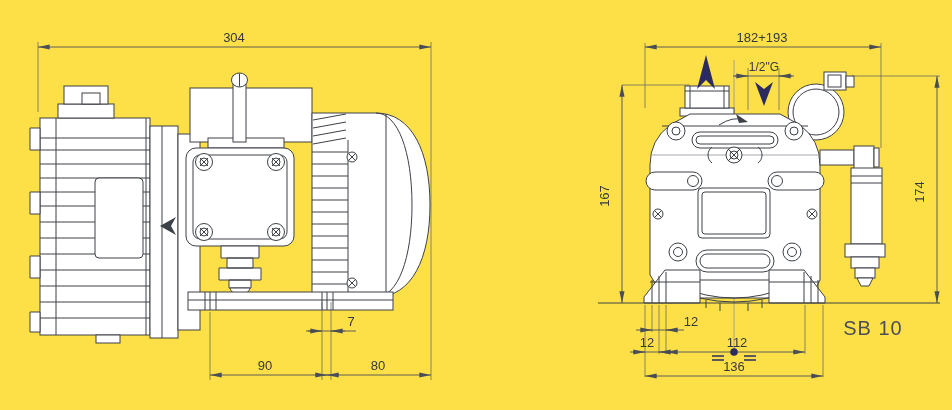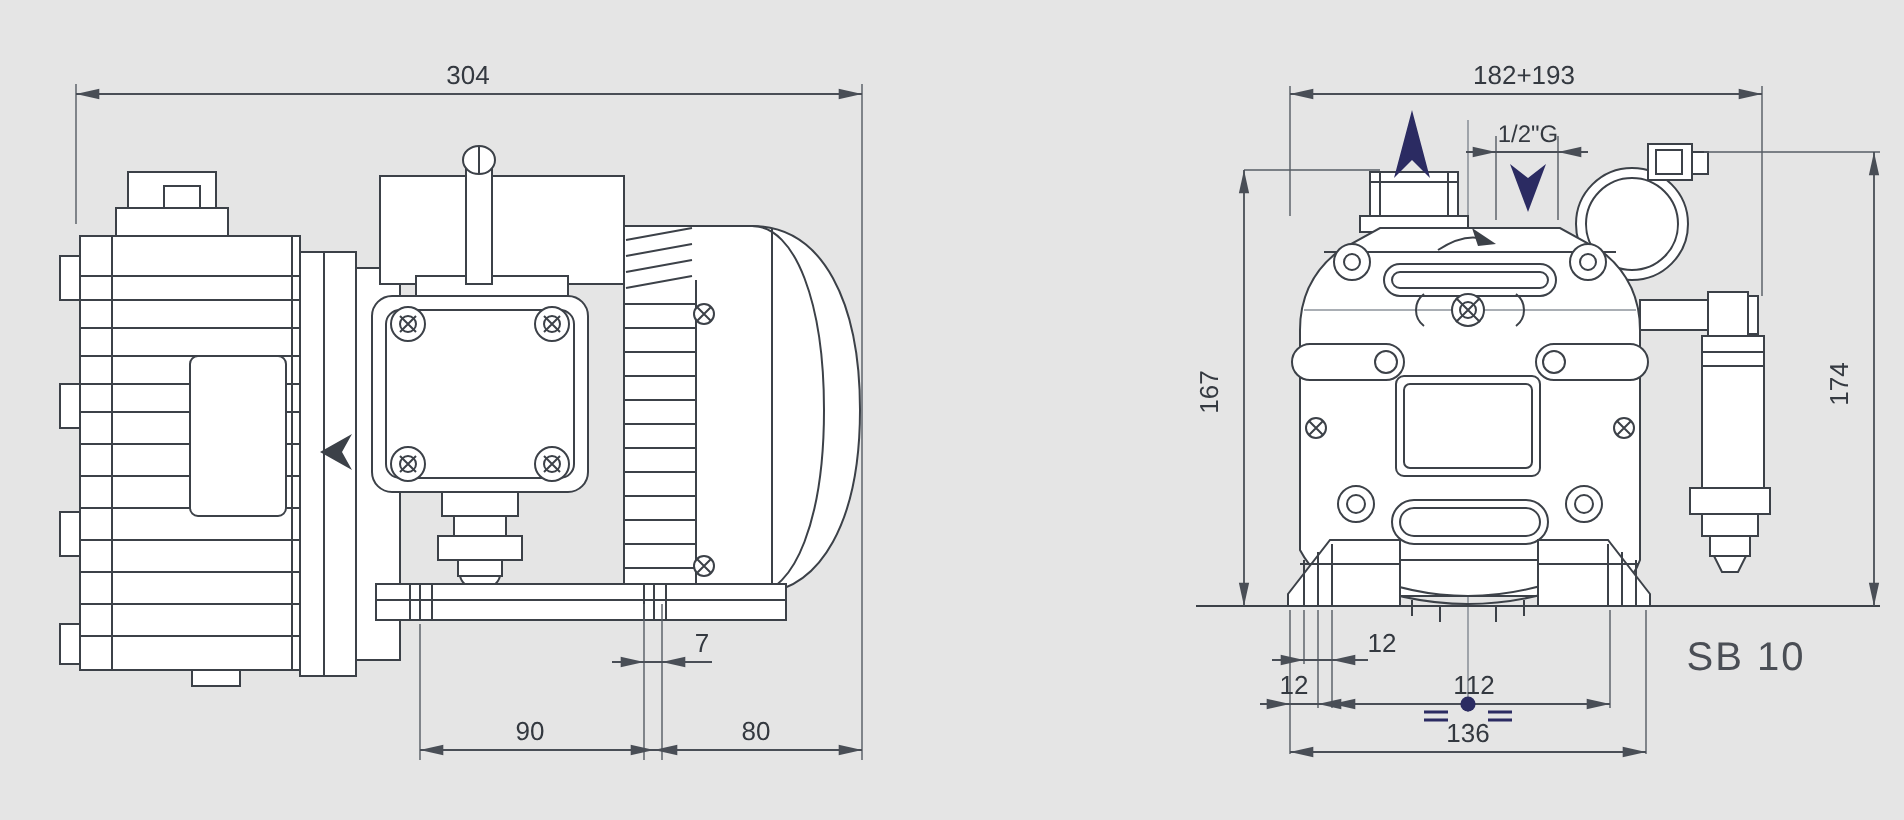--- a/index.html
+++ b/index.html
@@ -1,16 +1,16 @@
 <!DOCTYPE html>
 <html><head>
 <meta charset="utf-8">
 <style>
   html,body{margin:0;padding:0;background:#ffffff;}
-  .stage{width:952px;height:410px;position:relative;background:#e5e5e5;overflow:hidden;}
+  .stage{width:952px;height:410px;position:relative;background:#fde047;overflow:hidden;}
   svg{display:block;}
   .ln{stroke:#3c4148;stroke-width:1;fill:none;}
   .lnf{stroke:#3c4148;stroke-width:1;fill:#ffffff;}
   .thin{stroke:#565c64;stroke-width:.7;fill:none;}
   .cl{stroke:#8d939b;stroke-width:.8;fill:none;}
   .dim{stroke:#494e56;stroke-width:.9;fill:none;}
   .dimt{font-family:"Liberation Sans",sans-serif;font-size:13px;fill:#343940;}
   .dimts{font-family:"Liberation Sans",sans-serif;font-size:12px;fill:#343940;}
   .model{font-family:"Liberation Sans",sans-serif;font-size:20px;fill:#4a4e55;letter-spacing:1px;}
   .nav{fill:#2b2b62;stroke:none;}

